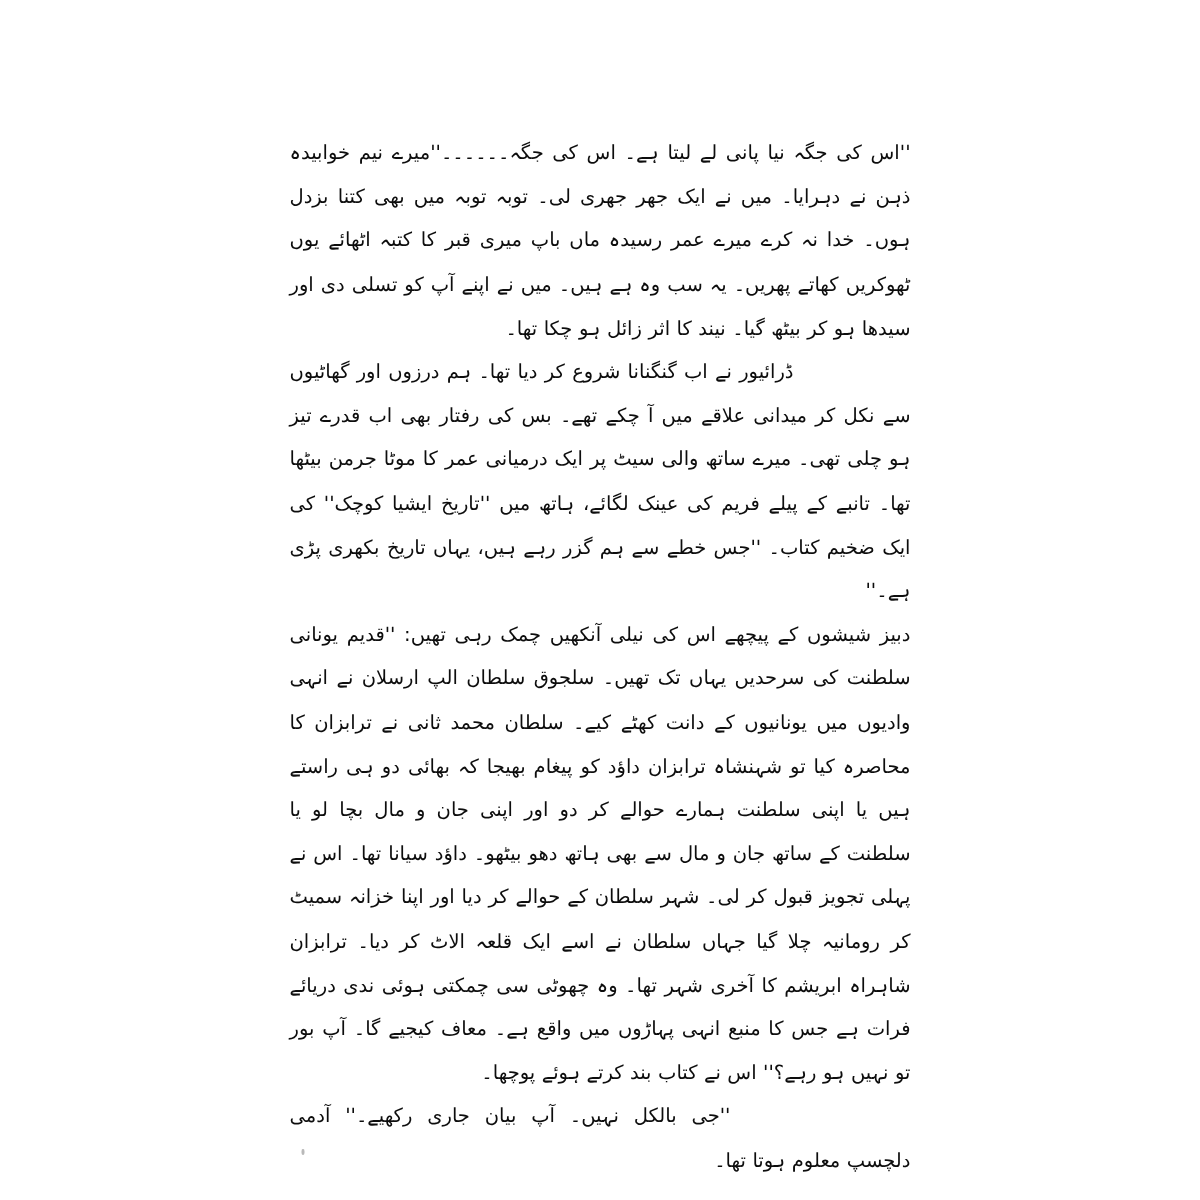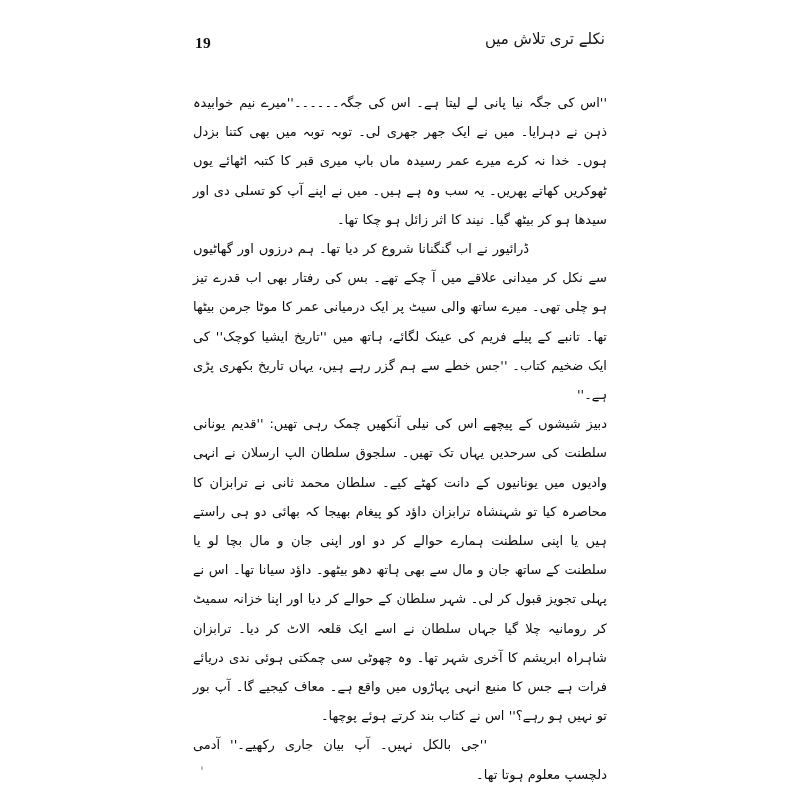--- a/index.html
+++ b/index.html
@@ -83,24 +83,20 @@
     height: 4px;
     background: #b9b9b9;
     border-radius: 40%;
   }
 </style>
 </head>
 <body>
 
 <div id="page">
 
-  <div class="header">
-    <div class="folio">19</div>
-    <div class="book-title">نکلے تری تلاش میں</div>
-  </div>
 
   <div class="textblock">
     <p class="para">''اس کی جگہ نیا پانی لے لیتا ہے۔ اس کی جگہ۔۔۔۔۔۔''میرے نیم خوابیدہ ذہن نے دہرایا۔ میں نے ایک جھر جھری لی۔ توبہ توبہ میں بھی کتنا بزدل ہوں۔ خدا نہ کرے میرے عمر رسیدہ ماں باپ میری قبر کا کتبہ اٹھائے یوں ٹھوکریں کھاتے پھریں۔ یہ سب وہ ہے ہیں۔ میں نے اپنے آپ کو تسلی دی اور سیدھا ہو کر بیٹھ گیا۔ نیند کا اثر زائل ہو چکا تھا۔</p>
     <p class="para indent-lg">ڈرائیور نے اب گنگنانا شروع کر دیا تھا۔ ہم درزوں اور گھاٹیوں سے نکل کر میدانی علاقے میں آ چکے تھے۔ بس کی رفتار بھی اب قدرے تیز ہو چلی تھی۔ میرے ساتھ والی سیٹ پر ایک درمیانی عمر کا موٹا جرمن بیٹھا تھا۔ تانبے کے پیلے فریم کی عینک لگائے، ہاتھ میں ''تاریخ ایشیا کوچک'' کی ایک ضخیم کتاب۔ ''جس خطے سے ہم گزر رہے ہیں، یہاں تاریخ بکھری پڑی ہے۔''</p>
     <p class="para">دبیز شیشوں کے پیچھے اس کی نیلی آنکھیں چمک رہی تھیں: ''قدیم یونانی سلطنت کی سرحدیں یہاں تک تھیں۔ سلجوق سلطان الپ ارسلان نے انہی وادیوں میں یونانیوں کے دانت کھٹے کیے۔ سلطان محمد ثانی نے ترابزان کا محاصرہ کیا تو شہنشاہ ترابزان داؤد کو پیغام بھیجا کہ بھائی دو ہی راستے ہیں یا اپنی سلطنت ہمارے حوالے کر دو اور اپنی جان و مال بچا لو یا سلطنت کے ساتھ جان و مال سے بھی ہاتھ دھو بیٹھو۔ داؤد سیانا تھا۔ اس نے پہلی تجویز قبول کر لی۔ شہر سلطان کے حوالے کر دیا اور اپنا خزانہ سمیٹ کر رومانیہ چلا گیا جہاں سلطان نے اسے ایک قلعہ الاٹ کر دیا۔ ترابزان شاہراہ ابریشم کا آخری شہر تھا۔ وہ چھوٹی سی چمکتی ہوئی ندی دریائے فرات ہے جس کا منبع انہی پہاڑوں میں واقع ہے۔ معاف کیجیے گا۔ آپ بور تو نہیں ہو رہے؟'' اس نے کتاب بند کرتے ہوئے پوچھا۔</p>
     <p class="para center-start">''جی بالکل نہیں۔ آپ بیان جاری رکھیے۔'' آدمی دلچسپ معلوم ہوتا تھا۔</p>
 
   </div>
 
   <div class="speck"></div>

